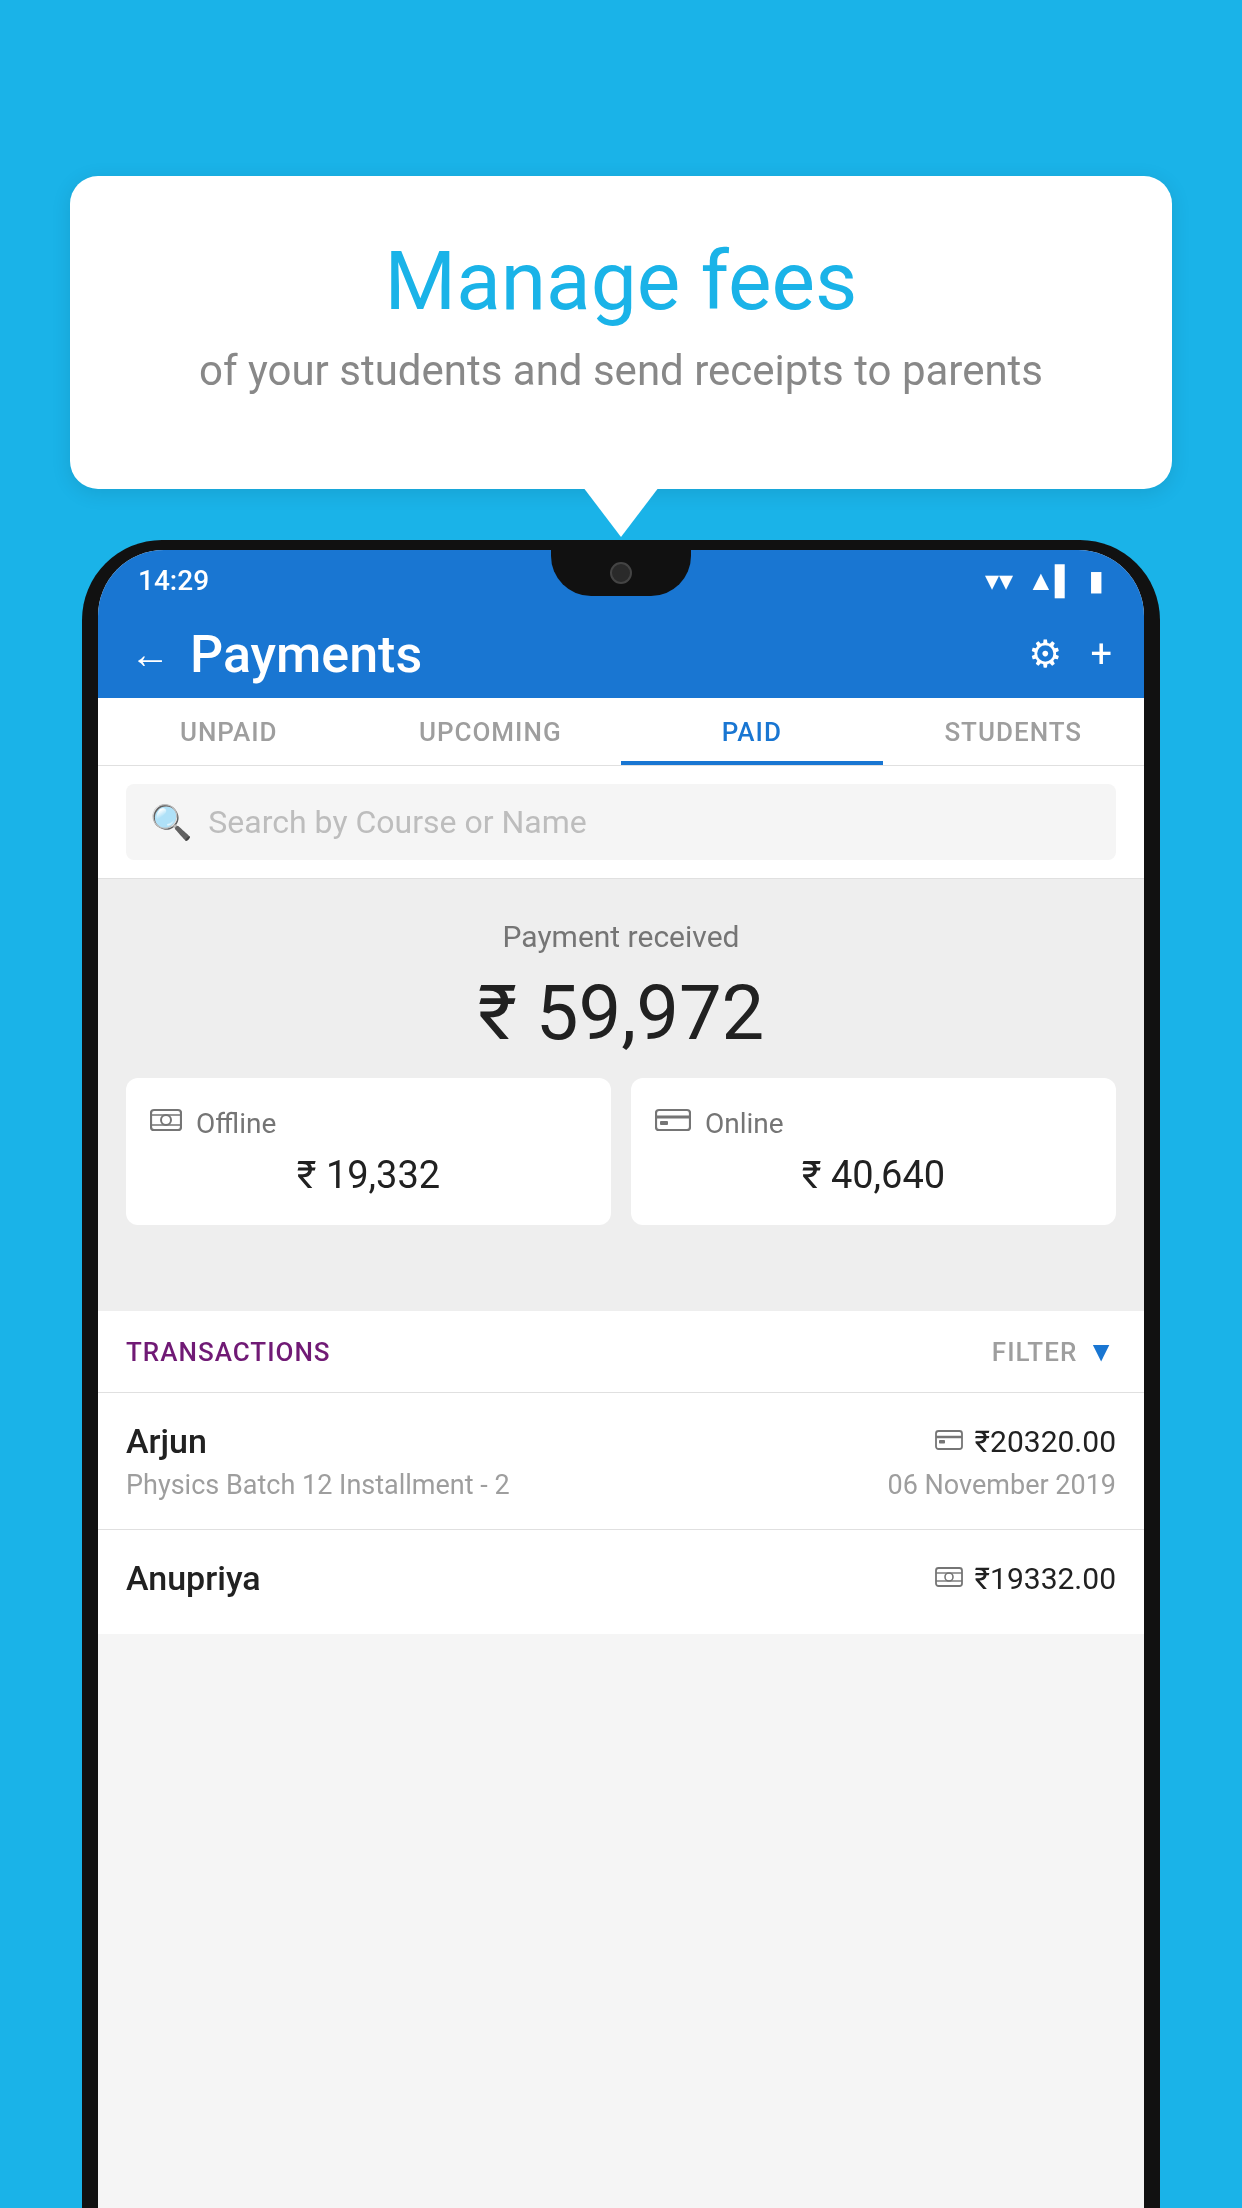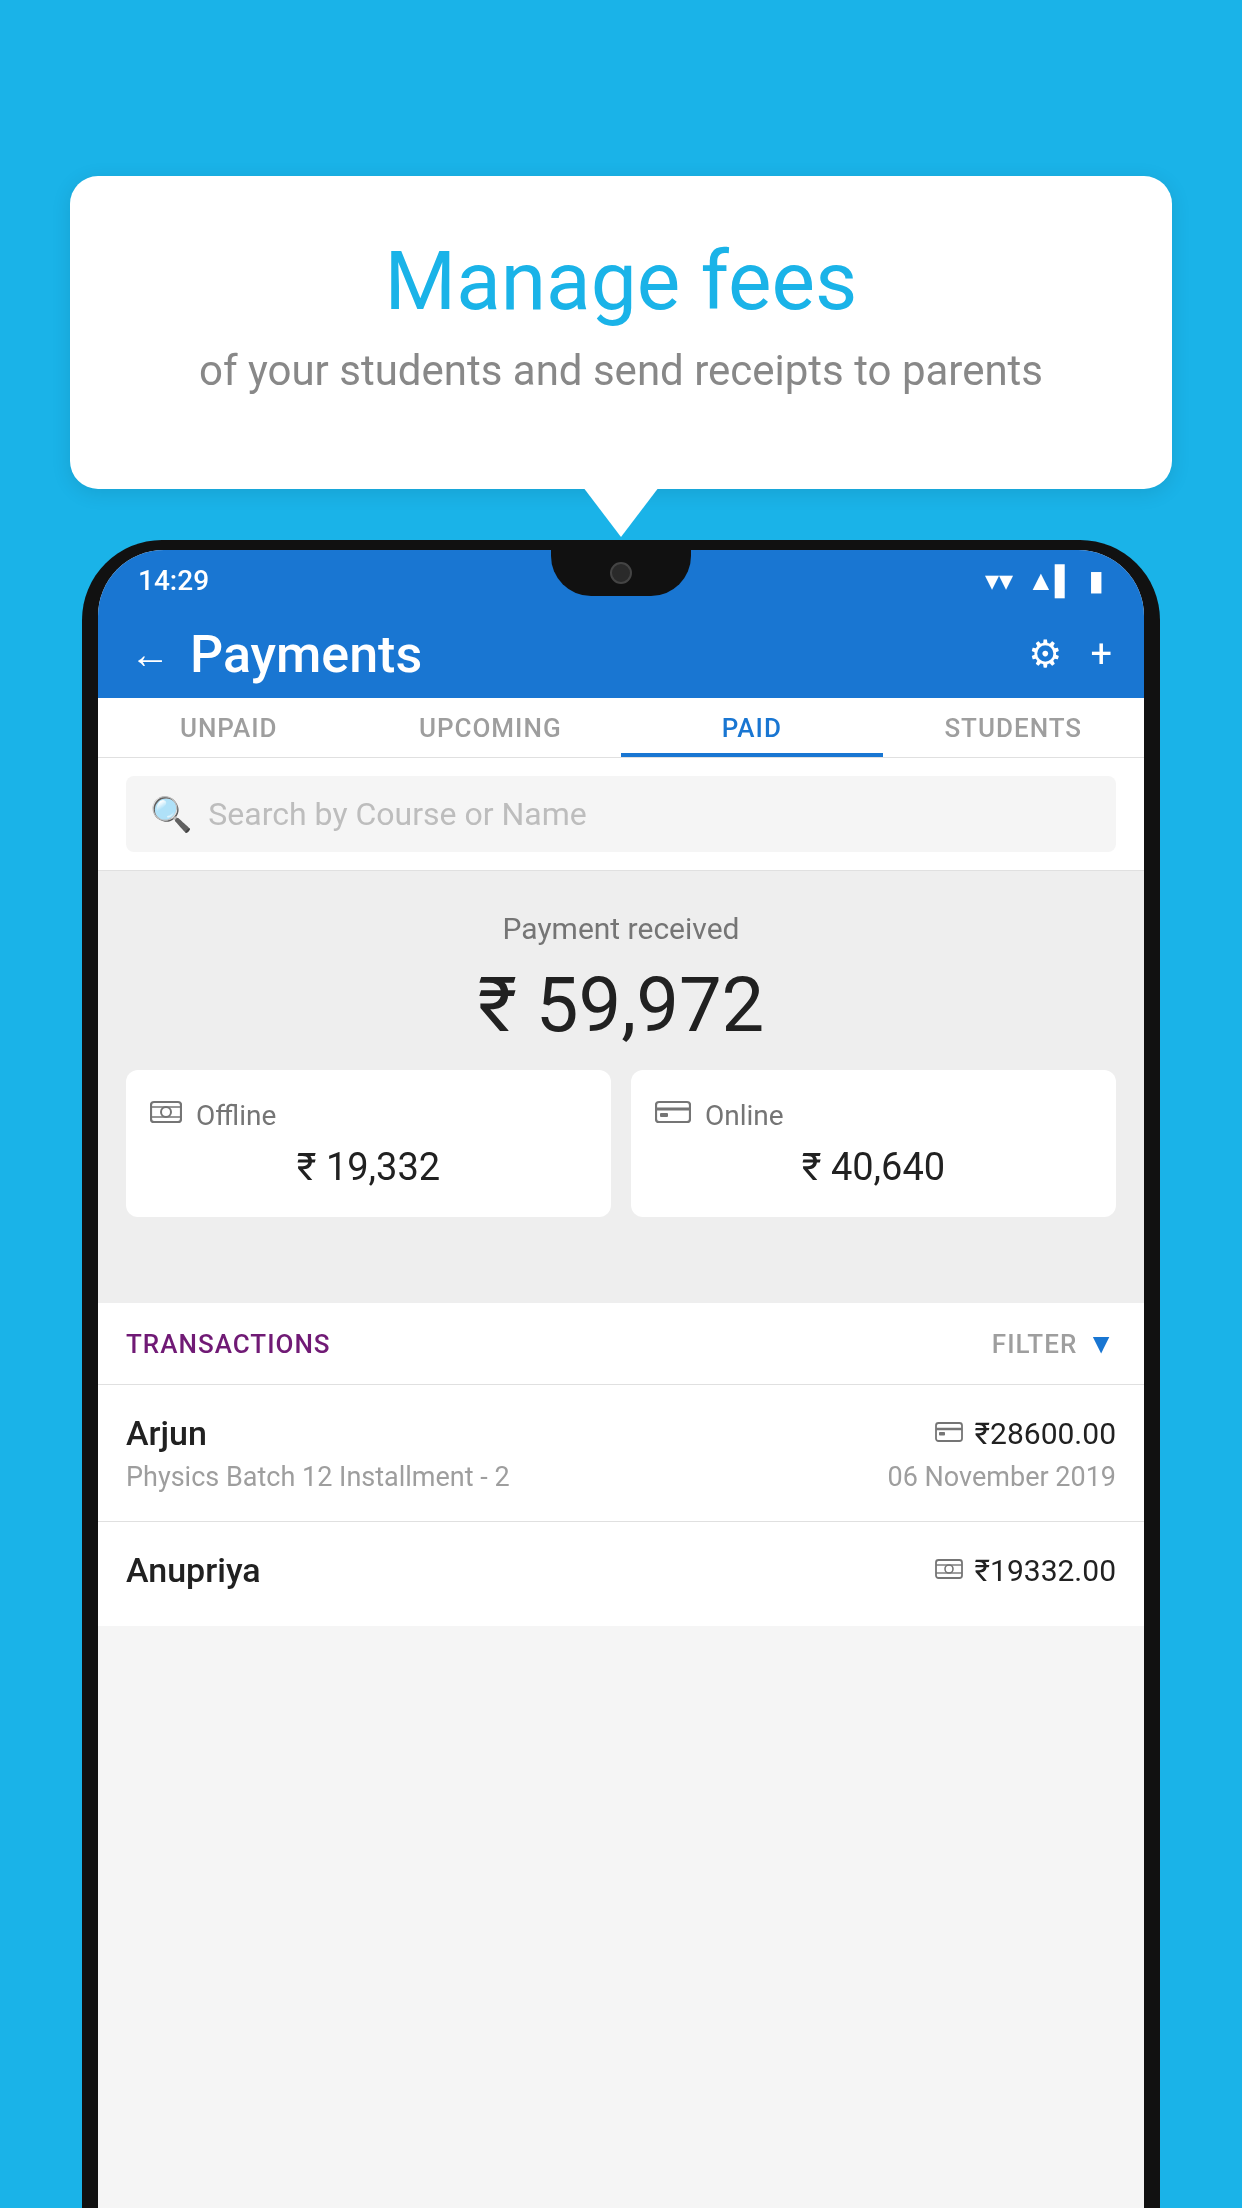--- a/index.html
+++ b/index.html
@@ -152,21 +152,21 @@
     .app-bar-icon {
       color: white;
       font-size: 38px;
     }
 
     
     .tab-bar {
       background: white;
       display: flex;
       border-bottom: 1px solid #e0e0e0;
-      height: 60px;
+      height: 68px;
       text-align: right;
     }
     .tab-item {
       flex: 1;
       display: flex;
       align-items: center;
       justify-content: center;
       font-size: 26px;
       font-weight: 500;
       color: #9e9e9e;
@@ -441,21 +441,21 @@
           <span class="transaction-name">Arjun</span>
           <div class="transaction-amount-row">
             <span class="transaction-mode-icon">
               
               <svg width="28" height="22" viewBox="0 0 28 22" fill="none" xmlns="http://www.w3.org/2000/svg">
                 <rect x="1" y="2" width="26" height="18" rx="2.5" stroke="#757575" stroke-width="1.8" fill="none"></rect>
                 <line x1="1" y1="8" x2="27" y2="8" stroke="#757575" stroke-width="2.5"></line>
                 <rect x="4" y="11" width="6" height="3.5" rx="0.8" fill="#757575"></rect>
               </svg>
             </span>
-            <span class="transaction-amount">₹28600.00</span>
+            <span class="transaction-amount">₹20320.00</span>
           </div>
         </div>
         <div class="transaction-bottom">
           <span class="transaction-course">Physics Batch 12 Installment - 2</span>
           <span class="transaction-date">06 November 2019</span>
         </div>
       </div>
 
       <div class="transaction-row">
         <div class="transaction-top">

